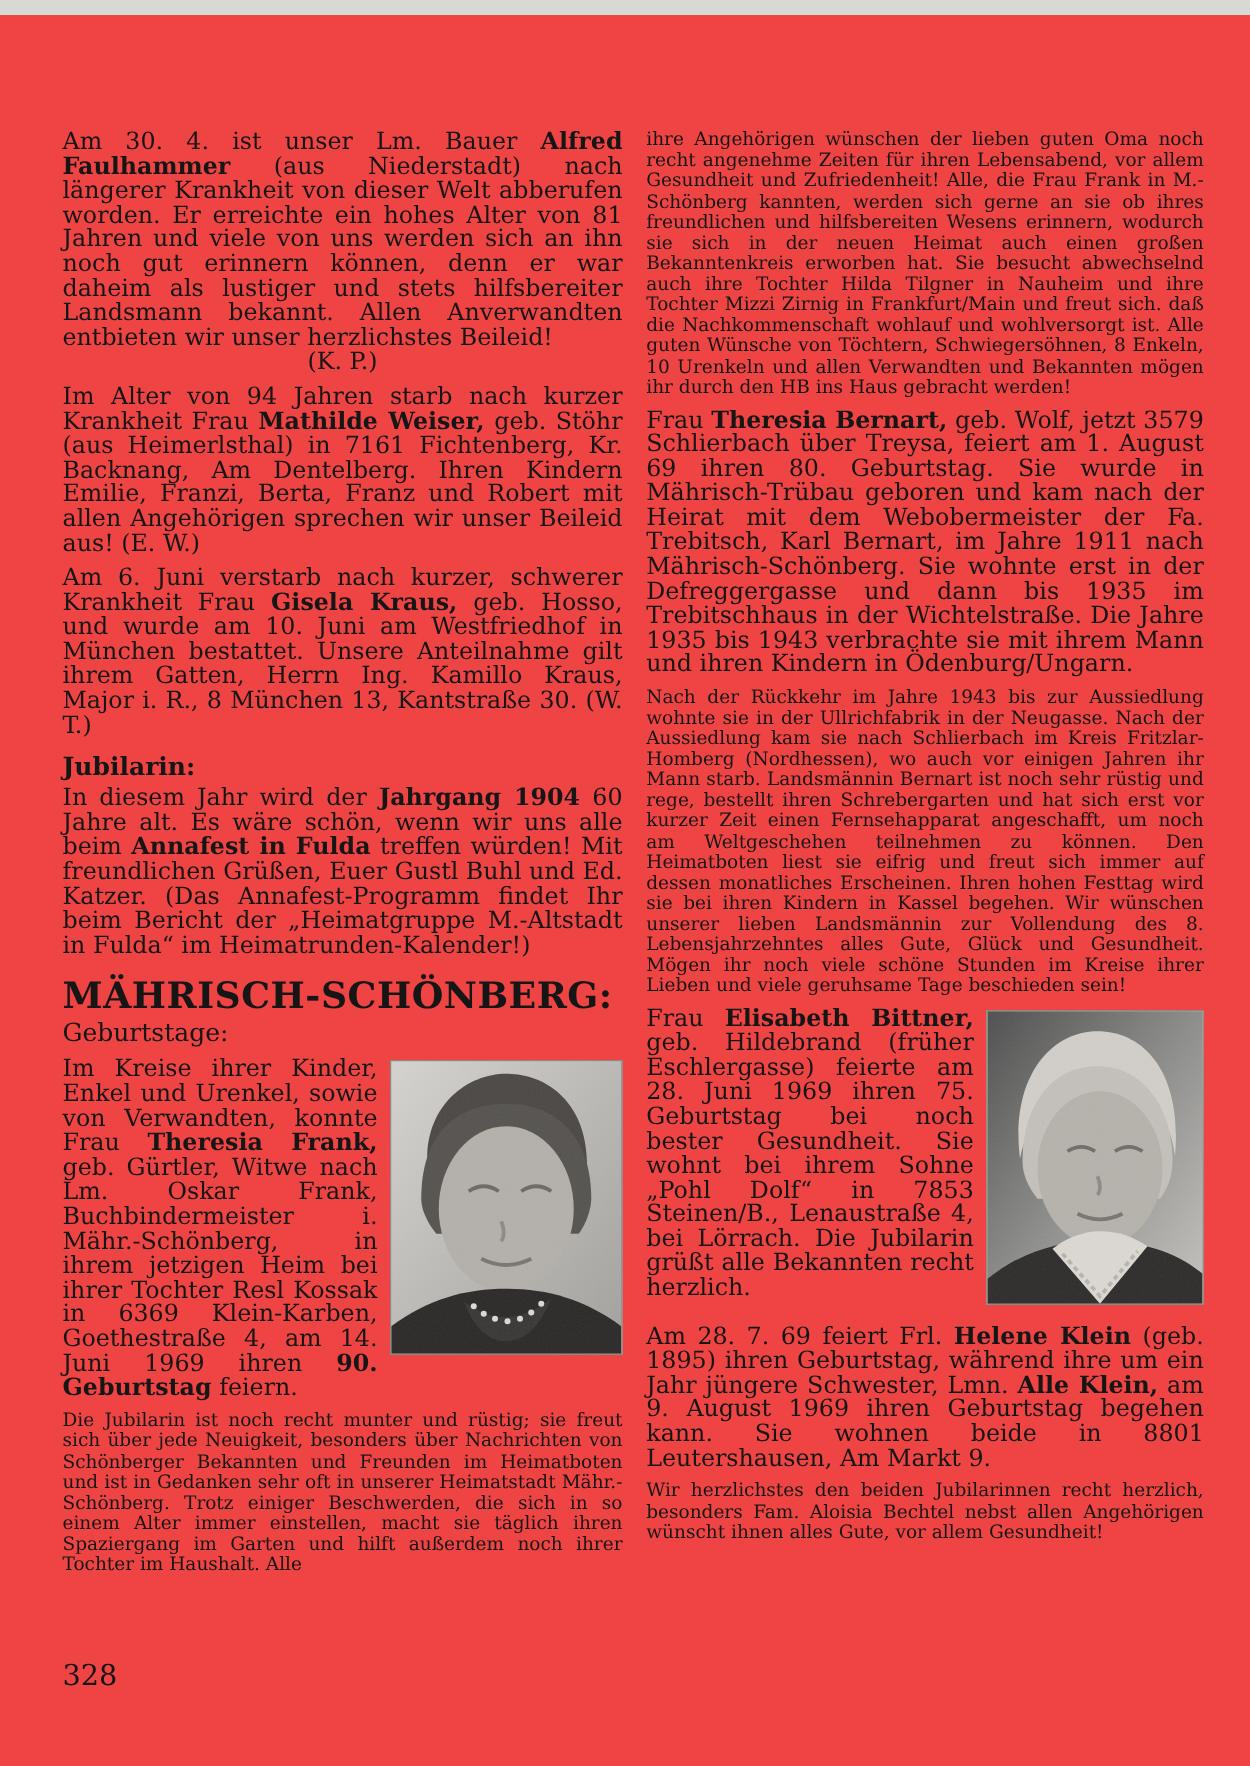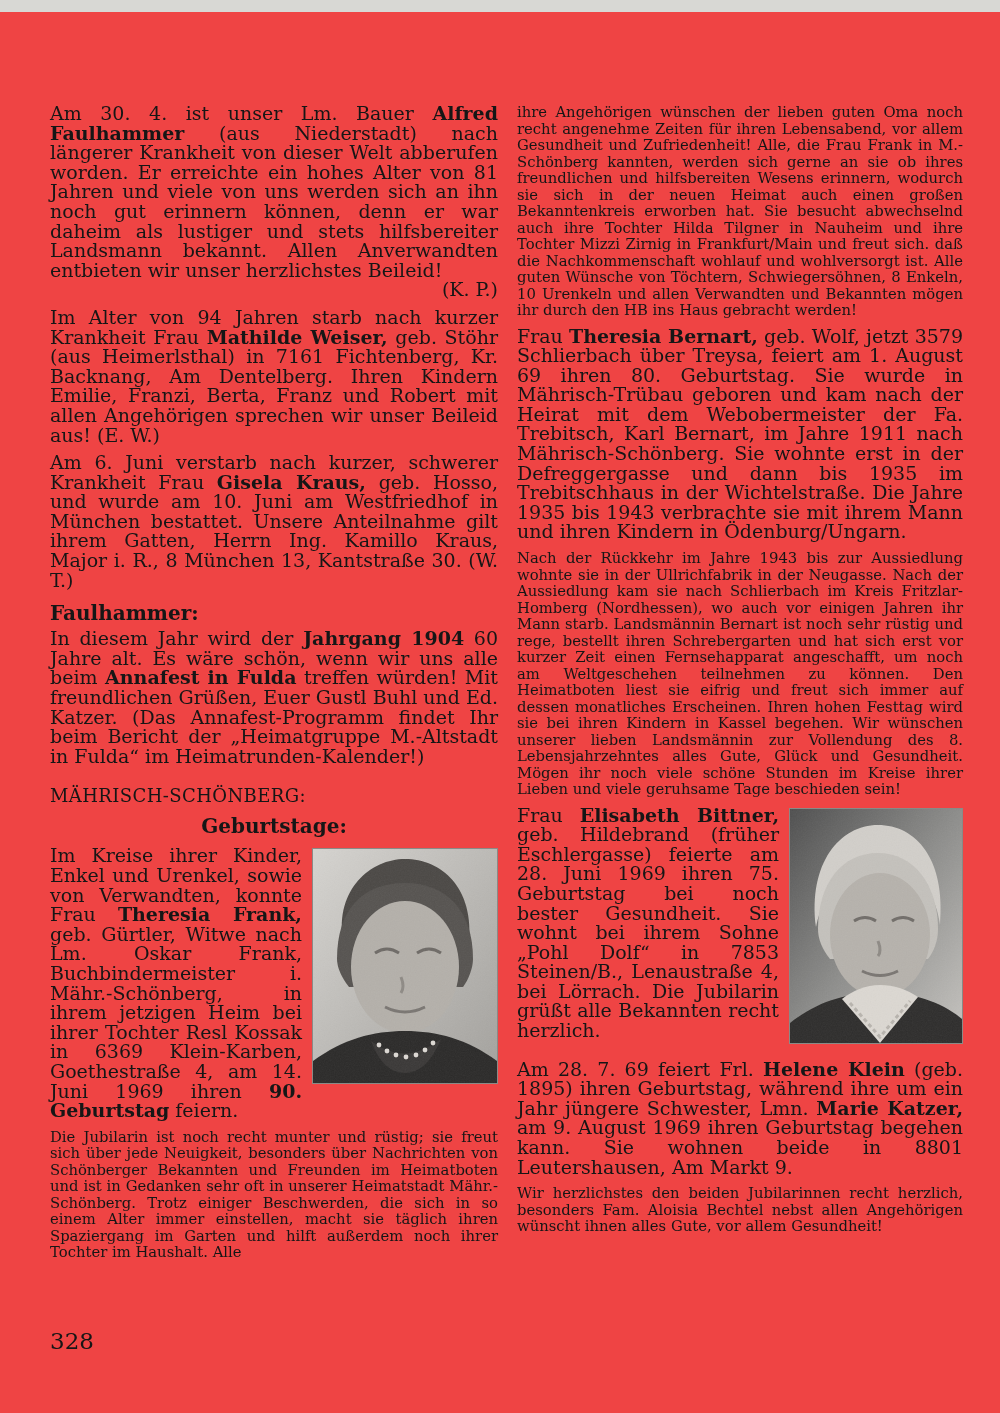--- a/index.html
+++ b/index.html
@@ -19,34 +19,33 @@
   .block{margin:0 0 8px 0;}
   .block::after{content:"";display:block;clear:both;}
   .para{
     font-size:19px;line-height:19.6px;
     text-align:justify;
     hyphens:auto;
   }
   .small .para, .para.small{
     font-size:14.8px;line-height:16.5px;
   }
-  .sig{text-align:right;}
+  .sig{text-align:center;}
   .heading-sonstiges{
     font-weight:bold;font-size:20px;line-height:22px;
     margin:12px 0 5px 0;
   }
   .heading-section{
-    font-weight:normal;font-size:18px;line-height:24px;
+    font-weight:bold;font-size:29px;line-height:24px;
     letter-spacing:.4px;
     margin:18px 0 7px 0;
   }
   .heading-sub{
-    font-weight:bold;font-size:20px;line-height:22px;
+    font-weight:normal;font-size:20px;line-height:22px;
     margin:0 0 9px 0;
-    text-align:center;
   }
   .photo{
     float:right;
     box-sizing:border-box;
     border:1px solid #8a8a86;
     background:#b5b5b5;
   }
   .photo svg{display:block;width:100%;height:100%;}
   .photo-left{width:186px;height:236px;margin:2px 0 8px 10px;}
   .photo-right{width:174px;height:236px;margin:2px 0 8px 10px;}
@@ -69,21 +68,21 @@
     </div>
 
     <div class="block">
       <div class="para">Im Alter von 94 Jahren starb nach kurzer Krankheit Frau <b>Mathilde Weiser,</b> geb. Stöhr (aus Heimerlsthal) in 7161 Fichtenberg, Kr. Backnang, Am Dentelberg. Ihren Kindern Emilie, Franzi, Berta, Franz und Robert mit allen Angehörigen sprechen wir unser Beileid aus! (E. W.)</div>
     </div>
 
     <div class="block">
       <div class="para">Am 6. Juni verstarb nach kurzer, schwerer Krankheit Frau <b>Gisela Kraus,</b> geb. Hosso, und wurde am 10. Juni am Westfriedhof in München bestattet. Unsere Anteilnahme gilt ihrem Gatten, Herrn Ing. Kamillo Kraus, Major i. R., 8 München 13, Kantstraße 30. (W. T.)</div>
     </div>
 
-    <div class="heading-sonstiges">Faulhammer:</div>
+    <div class="heading-sonstiges">Jubilarin:</div>
 
     <div class="block">
       <div class="para">In diesem Jahr wird der <b>Jahrgang 1904</b> 60 Jahre alt. Es wäre schön, wenn wir uns alle beim <b>Annafest in Fulda</b> treffen würden! Mit freundlichen Grüßen, Euer Gustl Buhl und Ed. Katzer. (Das Annafest-Programm findet Ihr beim Bericht der „Heimatgruppe M.-Altstadt in Fulda“ im Heimatrunden-Kalender!)</div>
     </div>
 
     <div class="heading-section">MÄHRISCH-SCHÖNBERG:</div>
     <div class="heading-sub">Geburtstage:</div>
 
     <div class="block">
       <div class="photo photo-left">
@@ -175,21 +174,21 @@
           <path d="M0,234 L0,214 C28,192 56,184 90,184 C124,184 150,192 172,210 L172,234 Z" fill="#2e2d2c"></path>
           <path d="M52,190 L90,234 L128,188 C116,180 104,176 90,176 C76,176 62,182 52,190 Z" fill="#dcd8d2"></path>
           <path d="M60,194 L90,228 L120,192" stroke="#b8b4ae" stroke-width="3" fill="none" stroke-dasharray="4 3"></path>
           <rect width="172" height="234" filter="url(#grainR)" opacity="0.5"></rect>
         </svg>
       </div>
       <div class="para">Frau <b>Elisabeth Bittner,</b> geb. Hildebrand (früher Eschlergasse) feierte am 28. Juni 1969 ihren 75. Geburtstag bei noch bester Gesundheit. Sie wohnt bei ihrem Sohne „Pohl Dolf“ in 7853 Steinen/B., Lenaustraße 4, bei Lörrach. Die Jubilarin grüßt alle Bekannten recht herzlich.</div>
     </div>
 
     <div class="block">
-      <div class="para">Am 28. 7. 69 feiert Frl. <b>Helene Klein</b> (geb. 1895) ihren Geburtstag, während ihre um ein Jahr jüngere Schwester, Lmn. <b>Marie Katzer,</b> am 9. August 1969 ihren Geburtstag begehen kann. Sie wohnen beide in 8801 Leutershausen, Am Markt 9.</div>
+      <div class="para">Am 28. 7. 69 feiert Frl. <b>Helene Klein</b> (geb. 1895) ihren Geburtstag, während ihre um ein Jahr jüngere Schwester, Lmn. <b>Alle Klein,</b> am 9. August 1969 ihren Geburtstag begehen kann. Sie wohnen beide in 8801 Leutershausen, Am Markt 9.</div>
     </div>
 
     <div class="block">
       <div class="para small">Wir herzlichstes den beiden Jubilarinnen recht herzlich, besonders Fam. Aloisia Bechtel nebst allen Angehörigen wünscht ihnen alles Gute, vor allem Gesundheit!</div>
     </div>
 
   </div>
 
   <div class="page-num">328</div>
 

